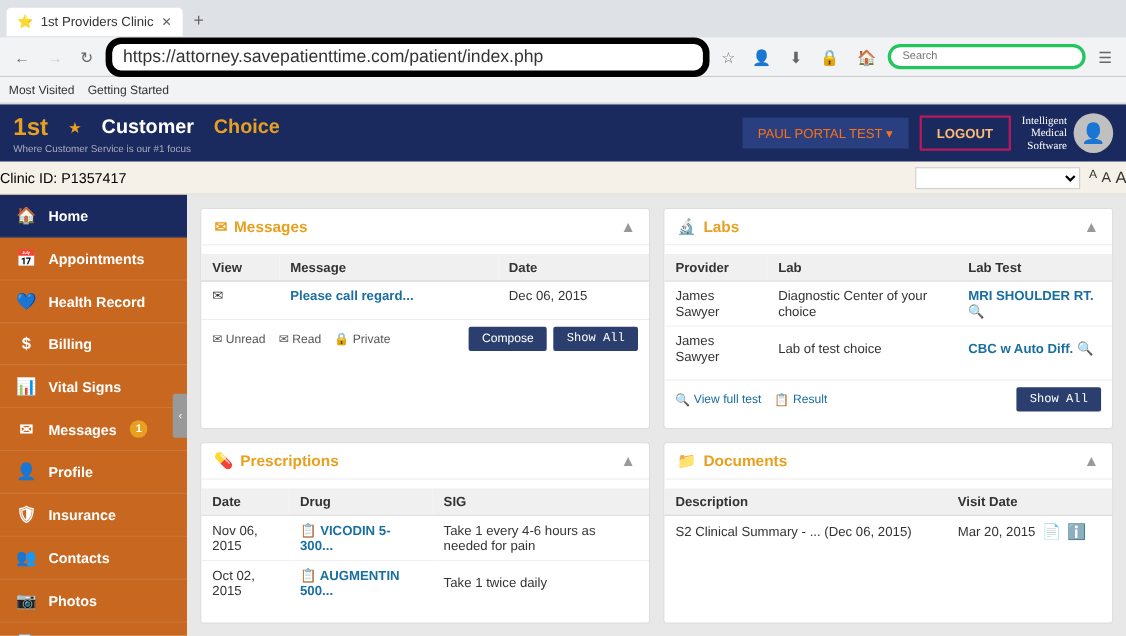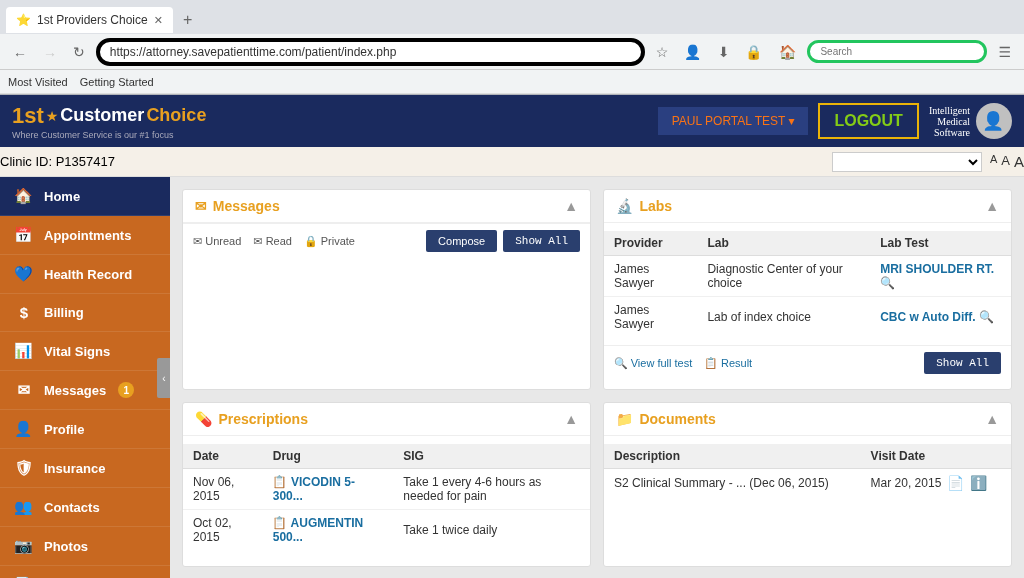--- a/index.html
+++ b/index.html
@@ -7,37 +7,37 @@
 
     
     .browser-chrome { background: #dee1e6; border-bottom: 1px solid #b0b3b8; }
     .browser-tab-bar { display: flex; align-items: center; padding: 6px 6px 0; height: 34px; background: #dee1e6; }
     .browser-tab { display: flex; align-items: center; background: white; border-radius: 4px 4px 0 0; padding: 4px 10px; font-size: 12px; color: #333; gap: 6px; min-width: 160px; height: 26px; }
     .browser-tab .tab-close { color: #666; font-size: 11px; cursor: pointer; margin-left: auto; }
     .new-tab-btn { margin-left: 4px; font-size: 16px; color: #666; cursor: pointer; padding: 2px 6px; }
     .browser-controls { display: flex; align-items: center; padding: 4px 8px; gap: 6px; background: #f1f3f4; border-bottom: 1px solid #ccc; height: 36px; }
     .nav-btn { background: none; border: none; color: #666; font-size: 14px; cursor: pointer; padding: 2px 5px; }
     .nav-btn:disabled { color: #ccc; }
-    .address-bar { flex: 1; border: 4px solid #000000; border-radius: 14px; padding: 3px 10px; font-size: 12px; color: #333; background: white; }
+    .address-bar { flex: 1; border: 6px solid #000000; border-radius: 14px; padding: 3px 10px; font-size: 16px; color: #333; background: white; }
     .search-bar { border: 3px solid #22c55e; border-radius: 14px; padding: 3px 10px; font-size: 10px; width: 180px; background: white; }
     .bookmarks-bar { display: flex; align-items: center; padding: 2px 8px; gap: 12px; background: #f1f3f4; border-bottom: 1px solid #ddd; height: 24px; font-size: 11px; color: #333; }
     .bookmark-item { cursor: pointer; color: #333; }
 
     
     .app-header { background: #1a2a5e; display: flex; align-items: center; justify-content: space-between; padding: 0 12px; height: 52px; }
     .logo-area { display: flex; flex-direction: column; }
-    .logo-text { display: flex; align-items: center; gap: 2px; }
+    .logo-text { display: flex; align-items: center; gap: 18px; }
     .logo-1st { color: #e8a020; font-size: 22px; font-weight: bold; }
     .logo-star { color: #e8a020; font-size: 14px; }
     .logo-providers { color: white; font-size: 18px; font-weight: bold; }
     .logo-choice { color: #e8a020; font-size: 18px; font-weight: bold; }
     .logo-tagline { color: #aab; font-size: 9px; margin-top: 1px; }
     .header-right { display: flex; align-items: center; gap: 10px; }
     .portal-test-btn { background: #2a3f80; color: #f97316; border: none; padding: 7px 14px; font-size: 12px; cursor: pointer; display: flex; align-items: center; gap: 4px; }
-    .logout-btn { background: #1a2a5e; border: 2px solid #eab308; color: #84cc16; padding: 7px 14px; font-size: 16px; cursor: pointer; font-weight: bold; }
+    .logout-btn { background: #1a2a5e; border: 2px solid #be185d; color: #fdba74; padding: 7px 14px; font-size: 12px; cursor: pointer; font-weight: bold; }
     .ims-logo { display: flex; align-items: center; gap: 6px; color: white; font-size: 10px; text-align: right; font-family: Liberation Serif, serif; }
     .ims-avatar { width: 36px; height: 36px; background: #c0c0c0; border-radius: 50%; display: flex; align-items: center; justify-content: center; font-size: 18px; }
 
     .clinic-bar { background: #f5f0e8; padding: 4px 0; display: flex; align-items: center; justify-content: space-between; border-bottom: 1px solid #ddd; height: 30px; }
     .lang-select-area { display: flex; align-items: center; gap: 8px; }
     .lang-select { border: 1px solid #ccc; padding: 2px 6px; font-size: 11px; width: 150px; background: white; }
     .text-size-btns { display: flex; gap: 4px; font-size: 13px; color: #333; cursor: pointer; }
 
     
     .main-container { display: flex; height: calc(578px - 34px - 36px - 24px - 52px - 30px); }
@@ -80,21 +80,21 @@
     .result-link { color: #1a6ea0; cursor: pointer; display: flex; align-items: center; gap: 3px; font-size: 11px; }
     .doc-action-btn { background: none; border: none; color: #666; cursor: pointer; font-size: 14px; }
   </style>
 </head>
 <body>
 
 <div class="browser-chrome">
   <div class="browser-tab-bar">
     <div class="browser-tab">
       <span>⭐</span>
-      <span>1st Providers Choice</span>
+      <span>1st Providers Clinic</span>
       <span class="tab-close">✕</span>
     </div>
     <span class="new-tab-btn">+</span>
   </div>
   <div class="browser-controls">
     <button class="nav-btn">←</button>
     <button class="nav-btn" disabled="">→</button>
     <button class="nav-btn">↻</button>
     <input class="address-bar" type="text" value="https://attorney.savepatienttime.com/patient/index.php" style="">
     <button class="nav-btn">☆</button>
@@ -206,20 +206,38 @@
   <div class="content-area">
 
     <div class="card">
       <div class="card-header">
         <div class="card-title">
           <span>✉</span>
           <span>Messages</span>
         </div>
         <span class="card-collapse">▲</span>
       </div>
+      <div class="card-body">
+        <table>
+          <thead>
+            <tr>
+              <th>View</th>
+              <th>Message</th>
+              <th>Date</th>
+            </tr>
+          </thead>
+          <tbody>
+            <tr>
+              <td>✉</td>
+              <td><span class="link-blue">Please call regard...</span></td>
+              <td>Dec 06, 2015</td>
+            </tr>
+          </tbody>
+        </table>
+      </div>
       <div class="card-footer">
         <div class="footer-left">
           <span>✉ <span>Unread</span></span>
           <span>✉ <span>Read</span></span>
           <span>🔒 <span>Private</span></span>
         </div>
         <div class="footer-btns">
           <button class="btn-dark">Compose</button>
           <button class="btn-show-all">Show All</button>
         </div>
@@ -244,21 +262,21 @@
             </tr>
           </thead>
           <tbody>
             <tr>
               <td>James Sawyer</td>
               <td>Diagnostic Center of your choice</td>
               <td><span class="link-blue">MRI SHOULDER RT.</span> 🔍</td>
             </tr>
             <tr>
               <td>James Sawyer</td>
-              <td>Lab of index choice</td>
+              <td>Lab of test choice</td>
               <td><span class="link-blue">CBC w Auto Diff.</span> 🔍</td>
             </tr>
           </tbody>
         </table>
       </div>
       <div class="labs-footer">
         <div class="labs-footer-left">
           <span class="view-full-test">🔍 <span>View full test</span></span>
           <span class="result-link">📋 <span>Result</span></span>
         </div>

